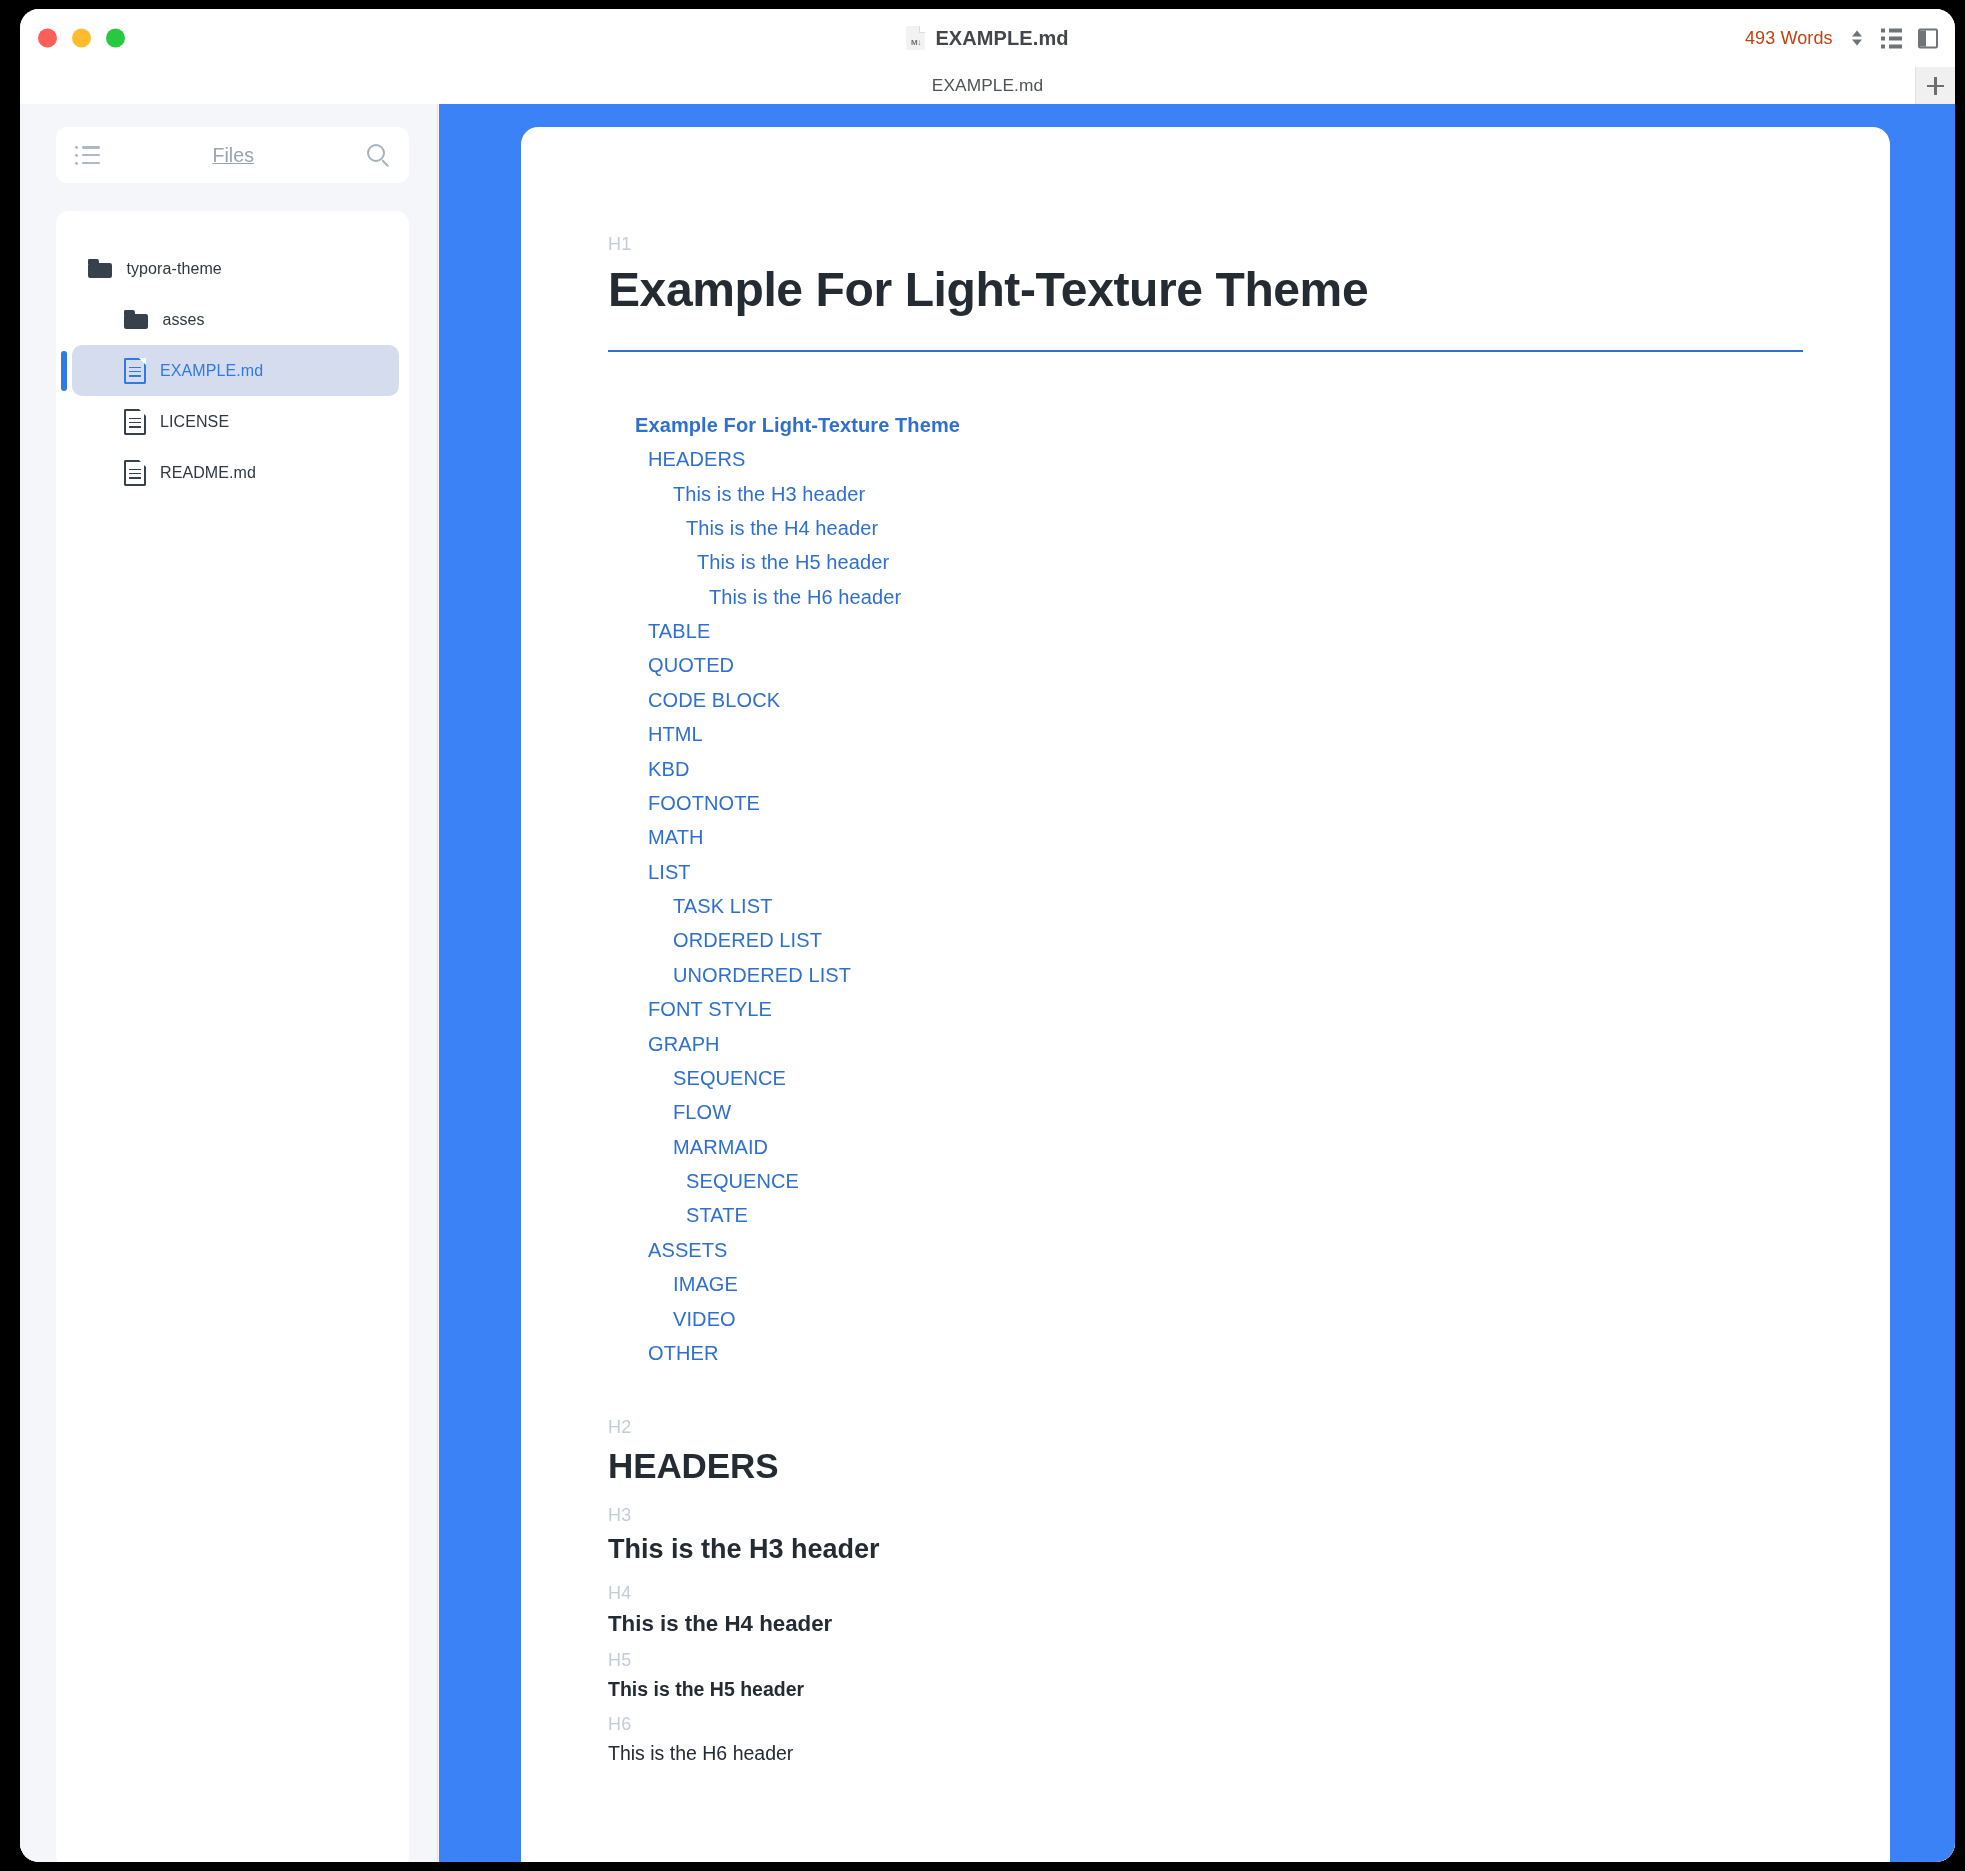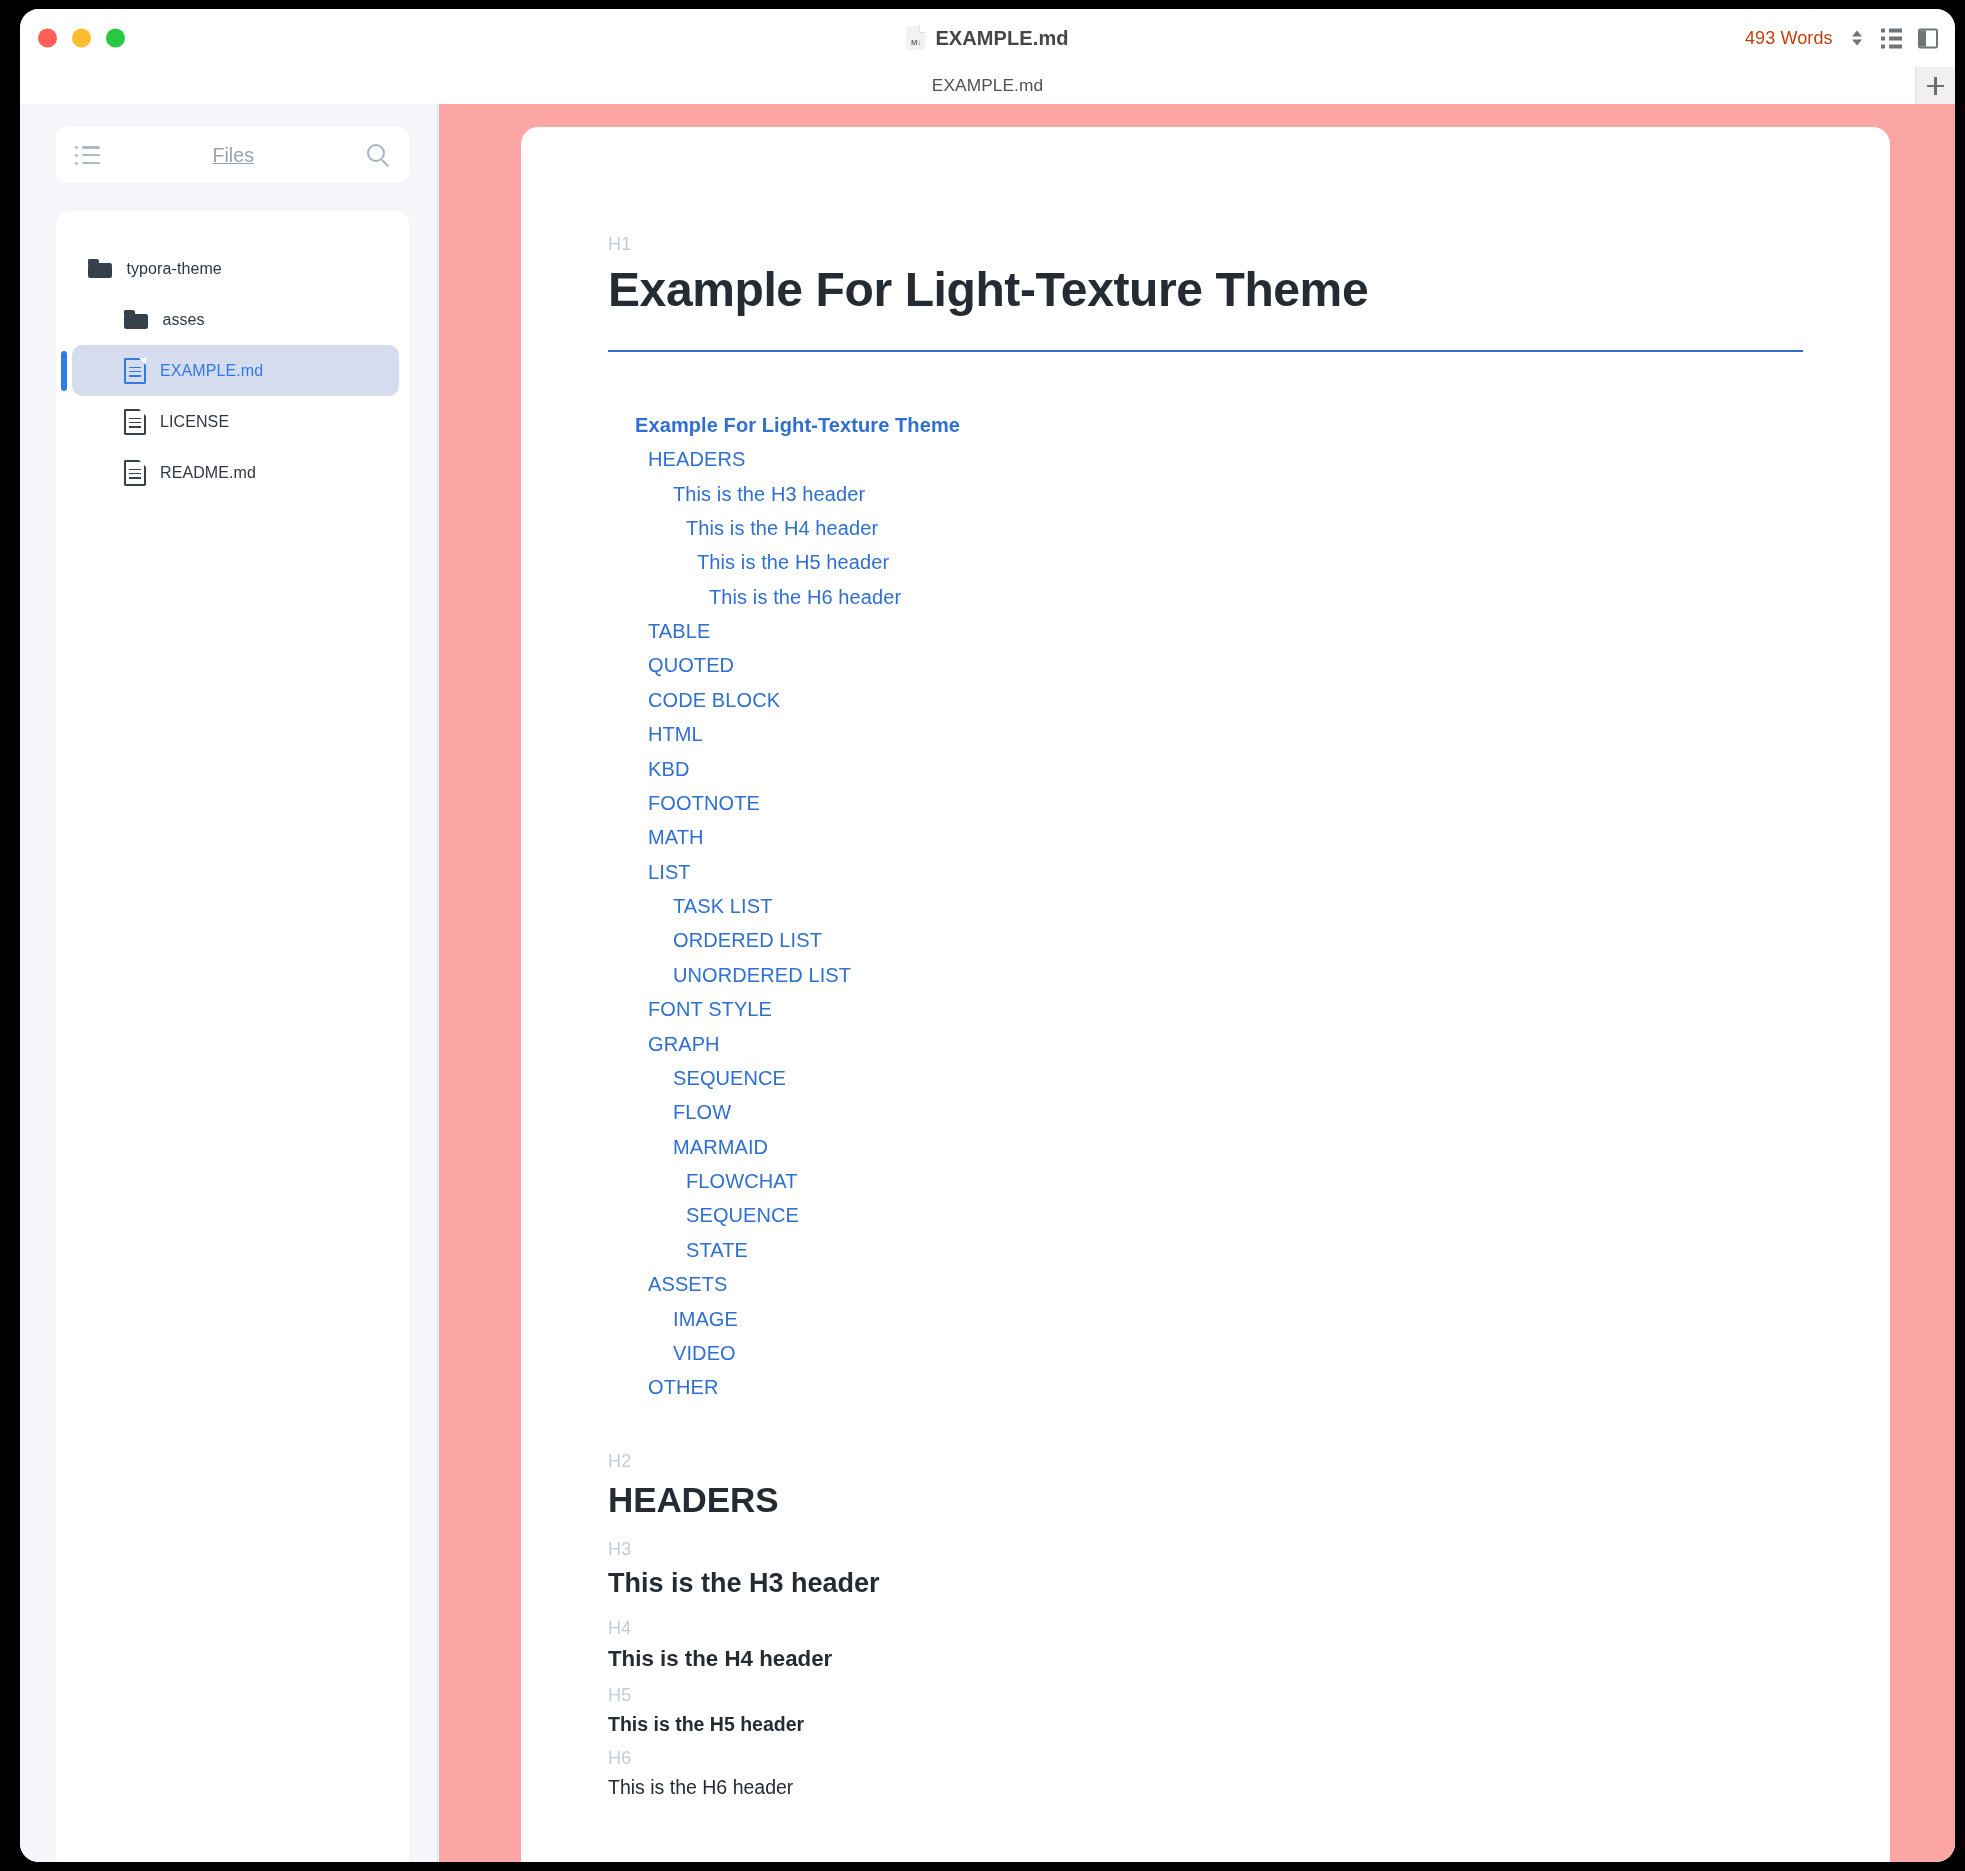--- a/index.html
+++ b/index.html
@@ -311,21 +311,21 @@
     width: 6.5px; height: 40px;
     background: #2f7ae5;
     border-radius: 3.6px;
   }
 
   
   .editor-wrap {
     position: absolute;
     left: 419px; top: 0;
     right: 0; bottom: 0;
-    background: #fca5a5;
+    background: #3b82f6;
     overflow: hidden;
   }
   .paper {
     position: absolute;
     left: 82px; top: 23px;
     width: 1369px;
     min-height: 1802px;
     background: #ffffff;
     border-radius: 17.3px;
     padding: 108px 0 0 0;
@@ -556,21 +556,20 @@
               <a class="toc-item lvl2" href="#">MATH</a>
               <a class="toc-item lvl2" href="#">LIST</a>
               <a class="toc-item lvl3" href="#">TASK LIST</a>
               <a class="toc-item lvl3" href="#">ORDERED LIST</a>
               <a class="toc-item lvl3" href="#">UNORDERED LIST</a>
               <a class="toc-item lvl2" href="#">FONT STYLE</a>
               <a class="toc-item lvl2" href="#">GRAPH</a>
               <a class="toc-item lvl3" href="#">SEQUENCE</a>
               <a class="toc-item lvl3" href="#">FLOW</a>
               <a class="toc-item lvl3" href="#">MARMAID</a>
-              <a class="toc-item lvl4" href="#">FLOWCHAT</a>
               <a class="toc-item lvl4" href="#">SEQUENCE</a>
               <a class="toc-item lvl4" href="#">STATE</a>
               <a class="toc-item lvl2" href="#">ASSETS</a>
               <a class="toc-item lvl3" href="#">IMAGE</a>
               <a class="toc-item lvl3" href="#">VIDEO</a>
               <a class="toc-item lvl2" href="#">OTHER</a>
             </div>
 
           <div class="headers-block">
             <div class="hblock">

